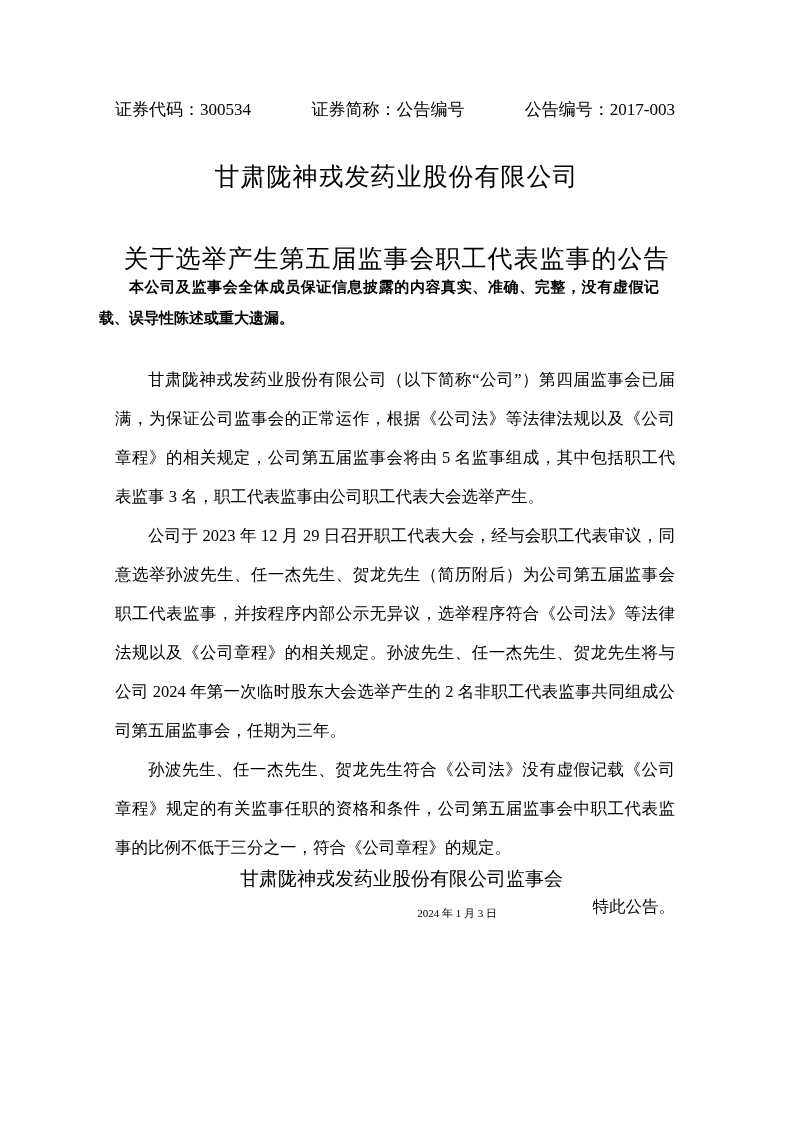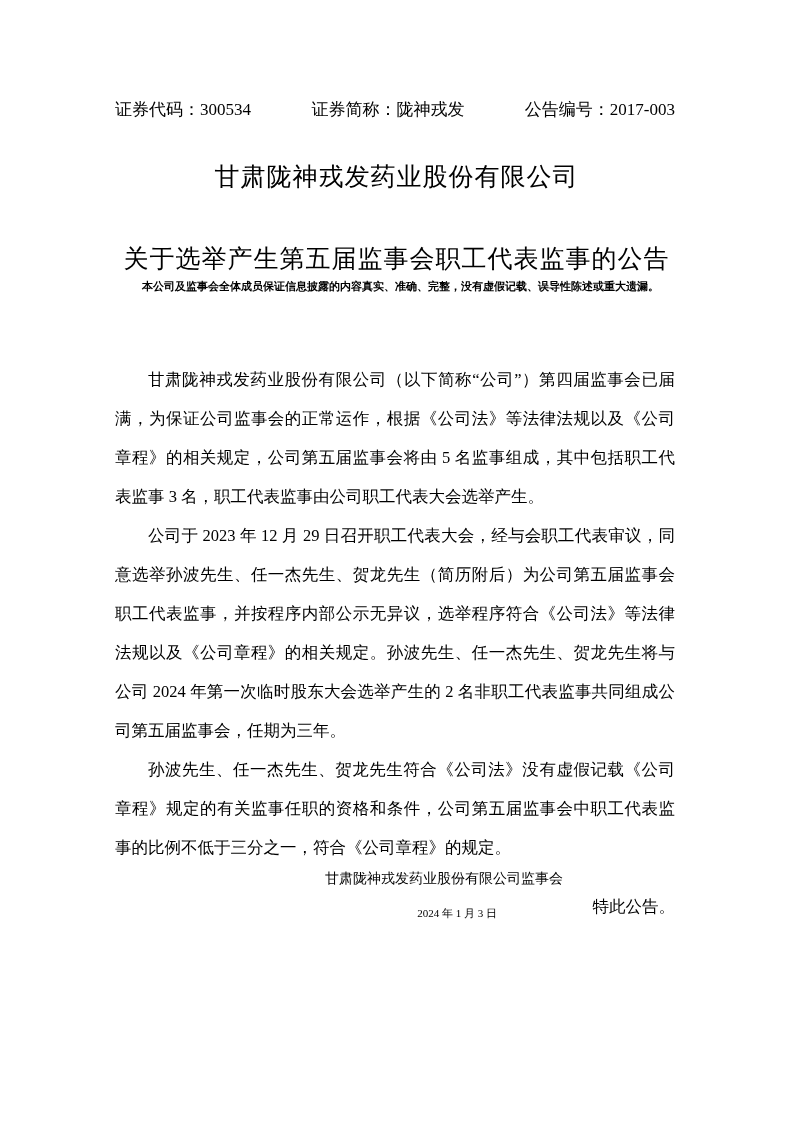--- a/index.html
+++ b/index.html
@@ -36,25 +36,25 @@
     font-weight: 400;
     font-size: 25px;
     line-height: 30px;
     letter-spacing: 1px;
   }
   .doc-title.line1 { top: 161px; }
   .doc-title.line2 { top: 203px; margin-top: 40px; }
   .statement {
     position: absolute;
     top: 271px;
-    left: 120px;
+    left: 99px;
     width: 560px;
     font-family: "Liberation Sans", "DejaVu Sans", sans-serif;
     font-weight: 700;
-    font-size: 11px;
+    font-size: 15px;
     line-height: 31px;
     text-indent: 2em;
     text-align: justify;
   }
   .body-text {
     position: absolute;
     top: 360px;
     left: 115px;
     width: 560px;
     font-size: 16.5px;
@@ -66,21 +66,21 @@
     text-indent: 2em;
   }
   .body-text p.closing {
     margin-top: 20px;
     text-align: right;
   }
   .signature {
     position: absolute;
     top: 867px;
     right: 124px;
-    font-size: 14px;
+    font-size: 19px;
     line-height: 24px;
     text-align: right;
     white-space: nowrap;
   }
   .sign-date {
     position: absolute;
     top: 901px;
     right: 190px;
     font-size: 11px;
     line-height: 24px;
@@ -88,21 +88,21 @@
     white-space: nowrap;
   }
 </style>
 </head>
 <body>
 
 <div class="page">
 
   <div class="header-row">
     <span>证券代码：300534</span>
-    <span>证券简称：陇神戎发</span>
+    <span>证券简称：公告编号</span>
     <span>公告编号：2017-003</span>
   </div>
 
   <div class="doc-title line1">甘肃陇神戎发药业股份有限公司</div>
   <div class="doc-title line2">关于选举产生第五届监事会职工代表监事的公告</div>
 
   <div class="statement">本公司及监事会全体成员保证信息披露的内容真实、准确、完整，没有虚假记载、误导性陈述或重大遗漏。</div>
 
   <div class="body-text">
     <p>甘肃陇神戎发药业股份有限公司（以下简称“公司”）第四届监事会已届满，为保证公司监事会的正常运作，根据《公司法》等法律法规以及《公司章程》的相关规定，公司第五届监事会将由 5 名监事组成，其中包括职工代表监事 3 名，职工代表监事由公司职工代表大会选举产生。</p>

